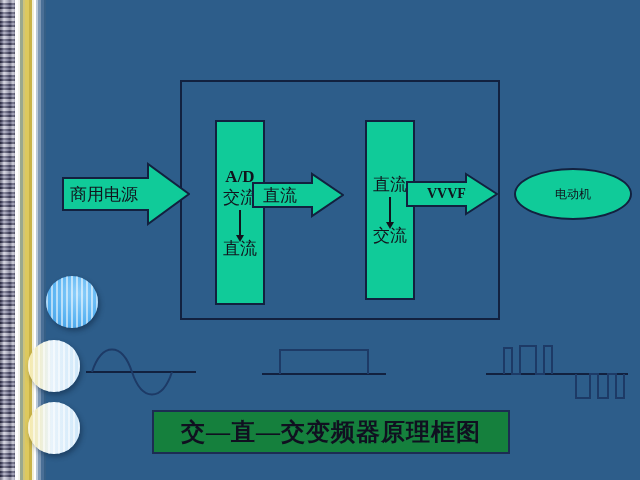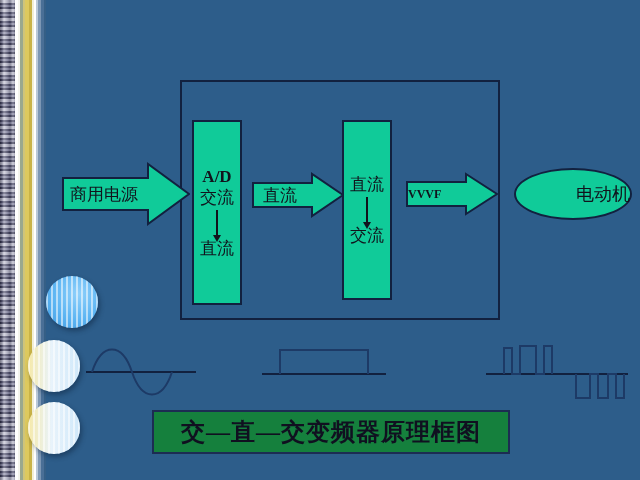--- a/index.html
+++ b/index.html
@@ -108,20 +108,21 @@
   .conv-block {
     position: absolute;
     background: #10cb99;
     border: 2px solid #12213f;
     box-sizing: border-box;
     display: flex;
     flex-direction: column;
     align-items: center;
     justify-content: center;
     color: #11131c;
+    margin-left: 23px;
   }
   #block-ad   { left: 192px; top: 120px; width: 50px;  height: 185px; }
   #block-da   { left: 342px; top: 120px; width: 50px;  height: 180px; }
   .conv-block .cb-line {
     font-size: 17px;
     line-height: 21px;
     letter-spacing: 0px;
     white-space: nowrap;
   }
   .conv-block .cb-line.latin { font-size: 17px; font-weight: 700; }
@@ -155,36 +156,36 @@
     font-size: 17px;
     white-space: nowrap;
     width: 100%;
     text-align: left;
   }
   #arrow-supply { left: 62px;  top: 162px; width: 128px; height: 64px; }
   #arrow-supply .ba-label { padding-left: 8px; }
   #arrow-dc     { left: 252px; top: 172px; width: 92px;  height: 46px; }
   #arrow-dc .ba-label { padding-left: 11px; }
   #arrow-vvvf   { left: 406px; top: 172px; width: 92px;  height: 44px; }
-  #arrow-vvvf .ba-label { padding-left: 2px; font-size: 12px; font-weight: 700; }
+  #arrow-vvvf .ba-label { padding-left: 21px; font-size: 14px; font-weight: 700; }
 
   
   #motor-ellipse {
     position: absolute;
     left: 514px; top: 168px;
     width: 118px; height: 52px;
     background: #10cb99;
     border: 2px solid #12213f;
     border-radius: 50%;
     box-sizing: border-box;
     display: flex;
     align-items: center;
-    justify-content: flex-end;
+    justify-content: center;
     color: #11131c;
-    font-size: 18px;
+    font-size: 12px;
   }
 
   
   .waveform { position: absolute; }
   #wave-sine { left: 86px;  top: 344px; }
   #wave-dc   { left: 262px; top: 340px; }
   #wave-pwm  { left: 486px; top: 332px; }
 
   
   #title-plate {

